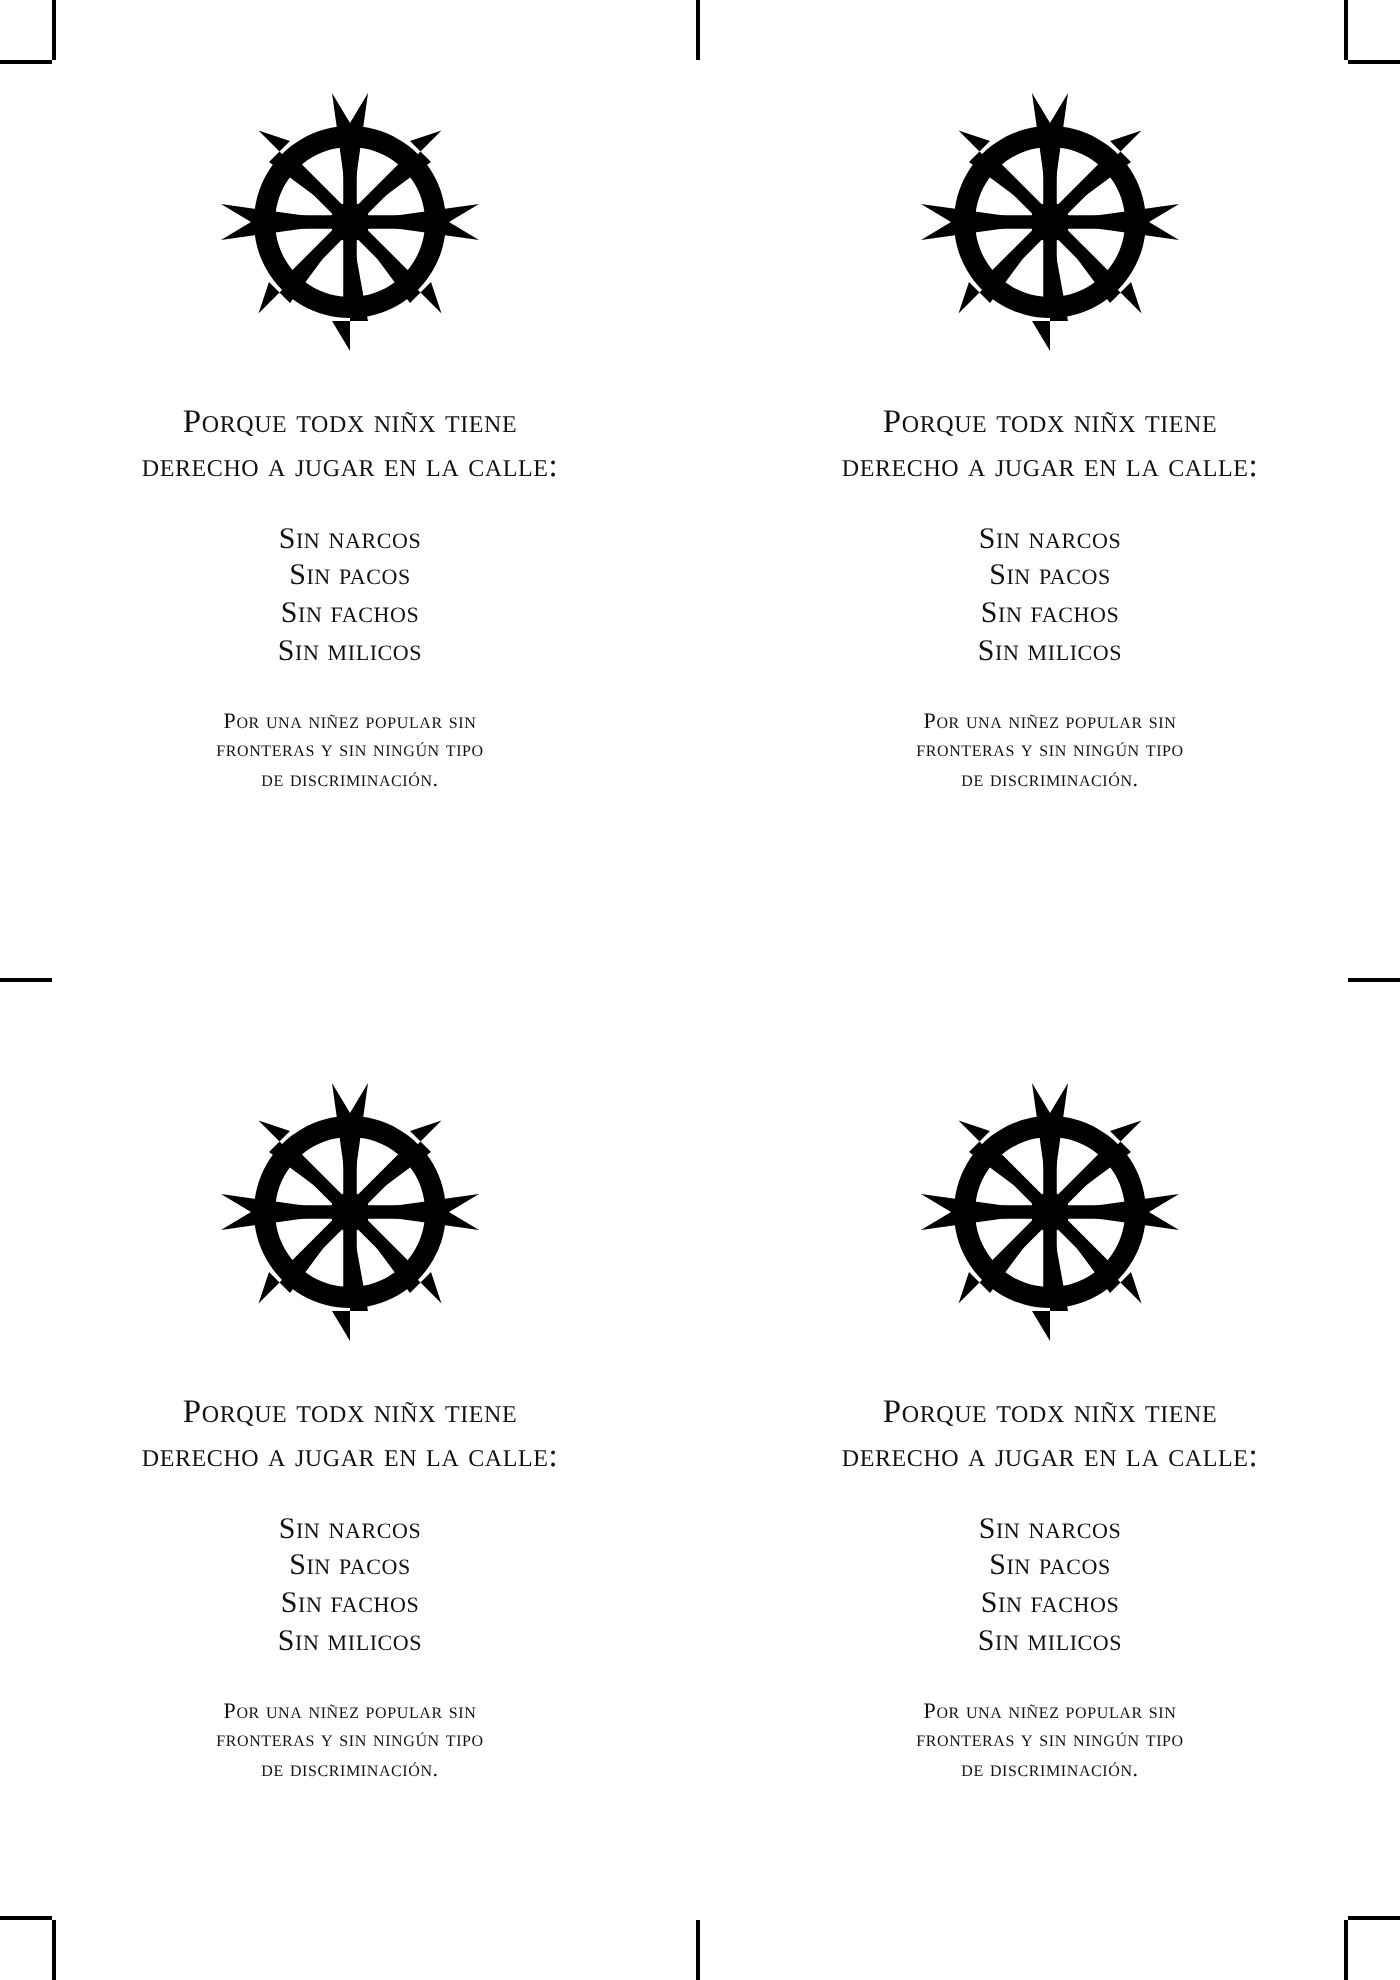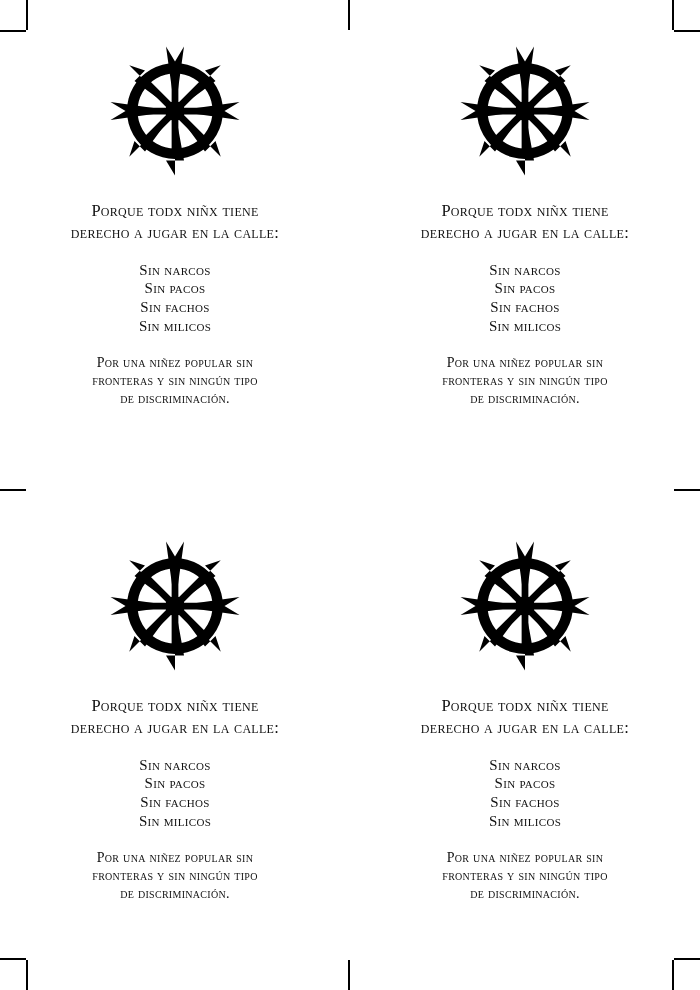--- a/index.html
+++ b/index.html
@@ -73,21 +73,21 @@
     list-style: none;
     font-variant: small-caps;
     font-size: 15px;
     line-height: 1.25;
     letter-spacing: 0.3px;
   }
   .demands li { margin: 0; }
 
   .closing {
     font-variant: small-caps;
-    font-size: 14px;
+    font-size: 11px;
     line-height: 1.32;
     letter-spacing: 0.3px;
     margin: 18px 0 0 0;
     font-weight: 400;
   }
 </style>
 </head>
 <body>
 
 <div>

